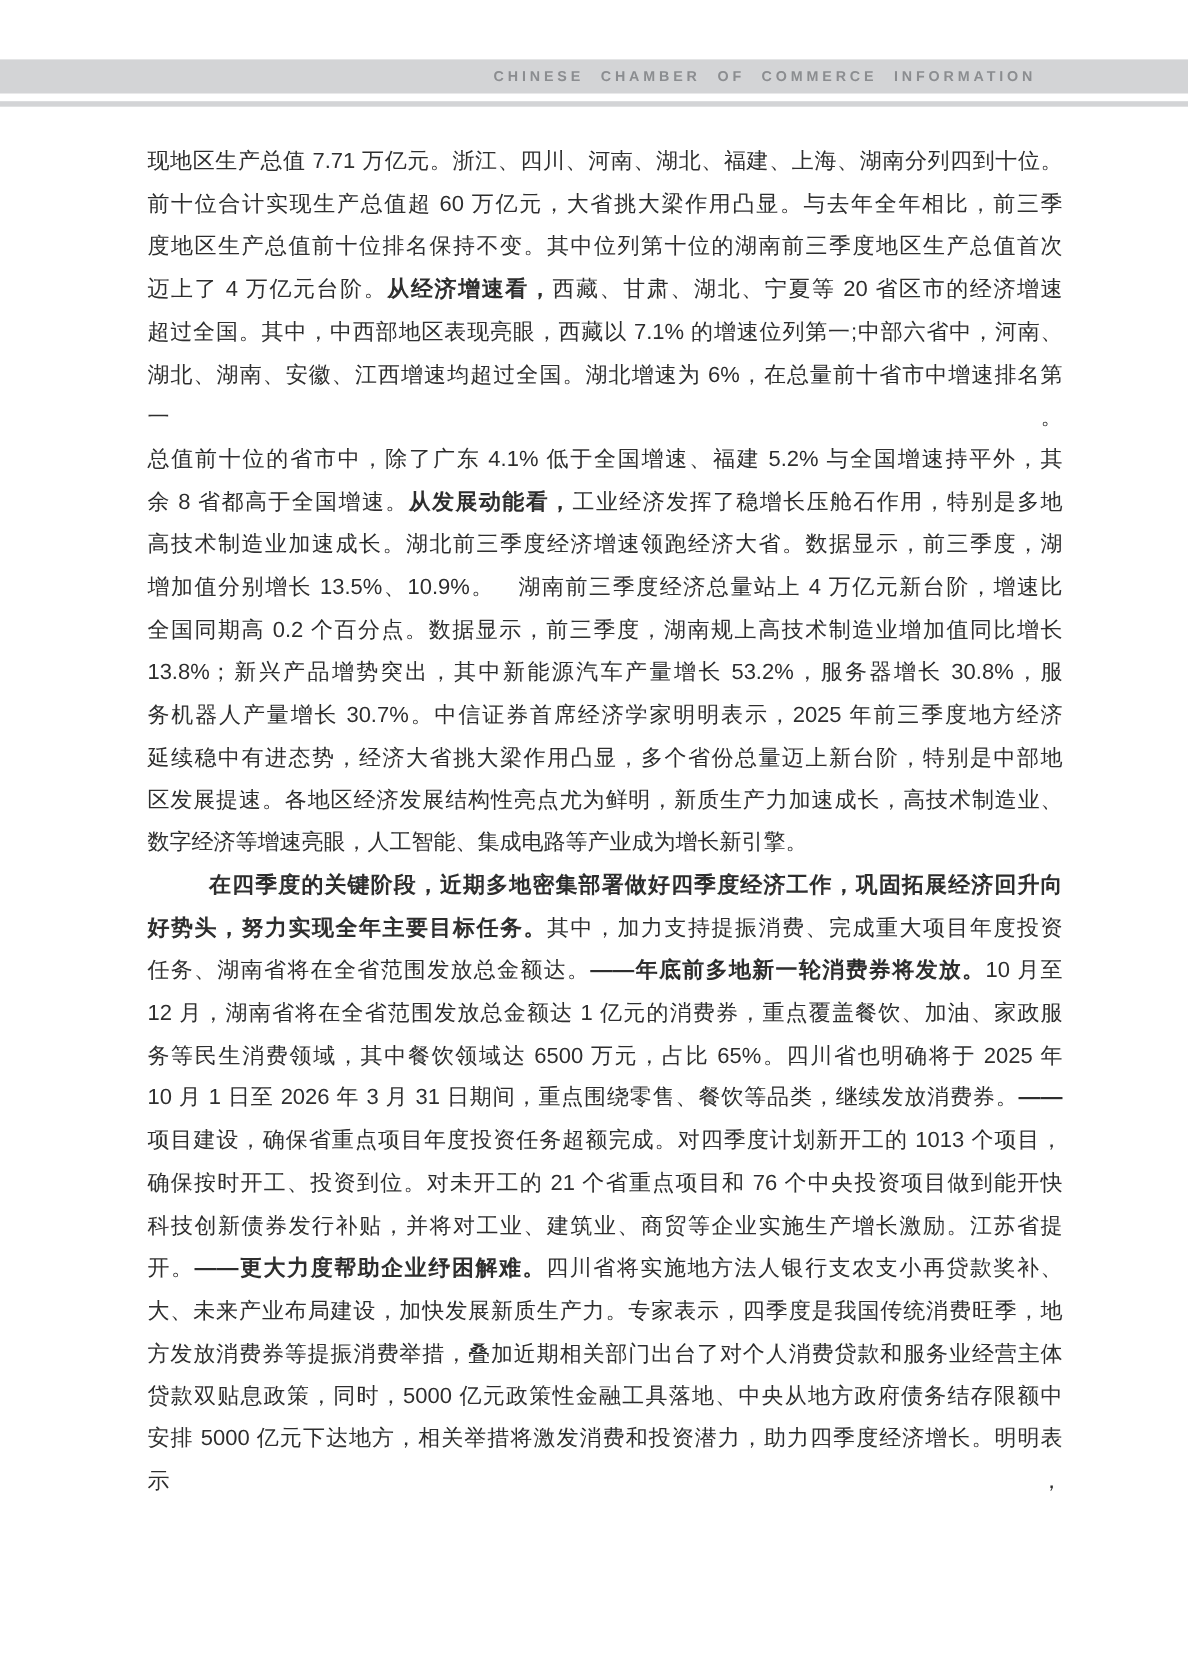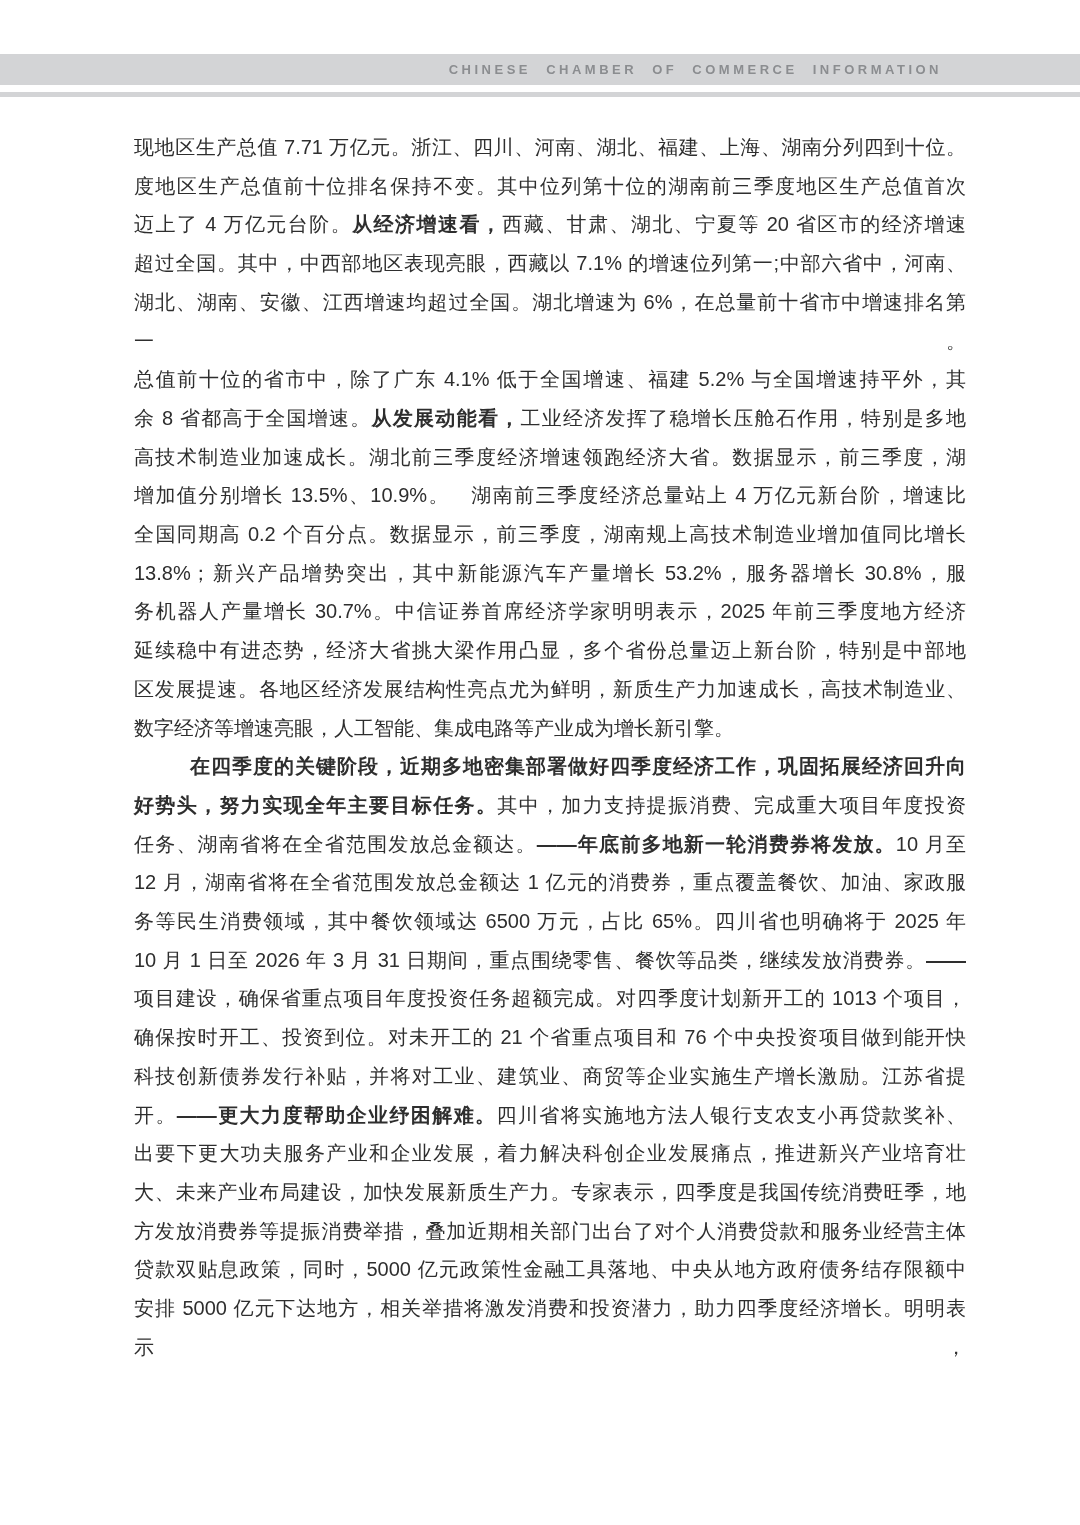--- a/index.html
+++ b/index.html
@@ -53,20 +53,21 @@
 <body>
 
 <div class="banner">
   <span class="banner-text">CHINESE CHAMBER OF COMMERCE INFORMATION</span>
 </div>
 <div class="banner-thin"></div>
 
 <div class="doc">
     <div class="paragraph">
       <div class="line full"><span class="seg">现地区生产总值 7.71 万亿元。浙江、四川、河南、湖北、福建、上海、湖南分列四到十位。</span></div>
+      <div class="line full"><span class="seg">前十位合计实现生产总值超 60 万亿元，大省挑大梁作用凸显。与去年全年相比，前三季</span></div>
       <div class="line full"><span class="seg">度地区生产总值前十位排名保持不变。其中位列第十位的湖南前三季度地区生产总值首次</span></div>
       <div class="line full"><span class="seg">迈上了 4 万亿元台阶。</span><span class="seg bold">从经济增速看，</span><span class="seg">西藏、甘肃、湖北、宁夏等 20 省区市的经济增速</span></div>
       <div class="line full"><span class="seg">超过全国。其中，中西部地区表现亮眼，西藏以 7.1% 的增速位列第一;中部六省中，河南、</span></div>
       <div class="line full"><span class="seg">湖北、湖南、安徽、江西增速均超过全国。湖北增速为 6%，在总量前十省市中增速排名第一。</span></div>
       <div class="line full"><span class="seg">总值前十位的省市中，除了广东 4.1% 低于全国增速、福建 5.2% 与全国增速持平外，其</span></div>
       <div class="line full"><span class="seg">余 8 省都高于全国增速。</span><span class="seg bold">从发展动能看，</span><span class="seg">工业经济发挥了稳增长压舱石作用，特别是多地</span></div>
       <div class="line full"><span class="seg">高技术制造业加速成长。湖北前三季度经济增速领跑经济大省。数据显示，前三季度，湖</span></div>
       <div class="line full"><span class="seg">增加值分别增长 13.5%、10.9%。　湖南前三季度经济总量站上 4 万亿元新台阶，增速比</span></div>
       <div class="line full"><span class="seg">全国同期高 0.2 个百分点。数据显示，前三季度，湖南规上高技术制造业增加值同比增长</span></div>
       <div class="line full"><span class="seg">13.8%；新兴产品增势突出，其中新能源汽车产量增长 53.2%，服务器增长 30.8%，服</span></div>
@@ -79,21 +80,20 @@
       <div class="line full indent"><span class="seg bold">在四季度的关键阶段，近期多地密集部署做好四季度经济工作，巩固拓展经济回升向</span></div>
       <div class="line full"><span class="seg bold">好势头，努力实现全年主要目标任务。</span><span class="seg">其中，加力支持提振消费、完成重大项目年度投资</span></div>
       <div class="line full"><span class="seg">任务、湖南省将在全省范围发放总金额达。</span><span class="seg bold">——年底前多地新一轮消费券将发放。</span><span class="seg">10 月至</span></div>
       <div class="line full"><span class="seg">12 月，湖南省将在全省范围发放总金额达 1 亿元的消费券，重点覆盖餐饮、加油、家政服</span></div>
       <div class="line full"><span class="seg">务等民生消费领域，其中餐饮领域达 6500 万元，占比 65%。四川省也明确将于 2025 年</span></div>
       <div class="line full"><span class="seg">10 月 1 日至 2026 年 3 月 31 日期间，重点围绕零售、餐饮等品类，继续发放消费券。</span><span class="seg bold">——</span></div>
       <div class="line full"><span class="seg">项目建设，确保省重点项目年度投资任务超额完成。对四季度计划新开工的 1013 个项目，</span></div>
       <div class="line full"><span class="seg">确保按时开工、投资到位。对未开工的 21 个省重点项目和 76 个中央投资项目做到能开快</span></div>
       <div class="line full"><span class="seg">科技创新债券发行补贴，并将对工业、建筑业、商贸等企业实施生产增长激励。江苏省提</span></div>
       <div class="line full"><span class="seg">开。</span><span class="seg bold">——更大力度帮助企业纾困解难。</span><span class="seg">四川省将实施地方法人银行支农支小再贷款奖补、</span></div>
-      <div class="line full"><span class="seg">出要下更大功夫服务产业和企业发展，着力解决科创企业发展痛点，推进新兴产业培育壮</span></div>
       <div class="line full"><span class="seg">大、未来产业布局建设，加快发展新质生产力。专家表示，四季度是我国传统消费旺季，地</span></div>
       <div class="line full"><span class="seg">方发放消费券等提振消费举措，叠加近期相关部门出台了对个人消费贷款和服务业经营主体</span></div>
       <div class="line full"><span class="seg">贷款双贴息政策，同时，5000 亿元政策性金融工具落地、中央从地方政府债务结存限额中</span></div>
       <div class="line full"><span class="seg">安排 5000 亿元下达地方，相关举措将激发消费和投资潜力，助力四季度经济增长。明明表示，</span></div>
     </div>
   </div>
 
 <div class="page-number">27</div>
 
 </body></html>

